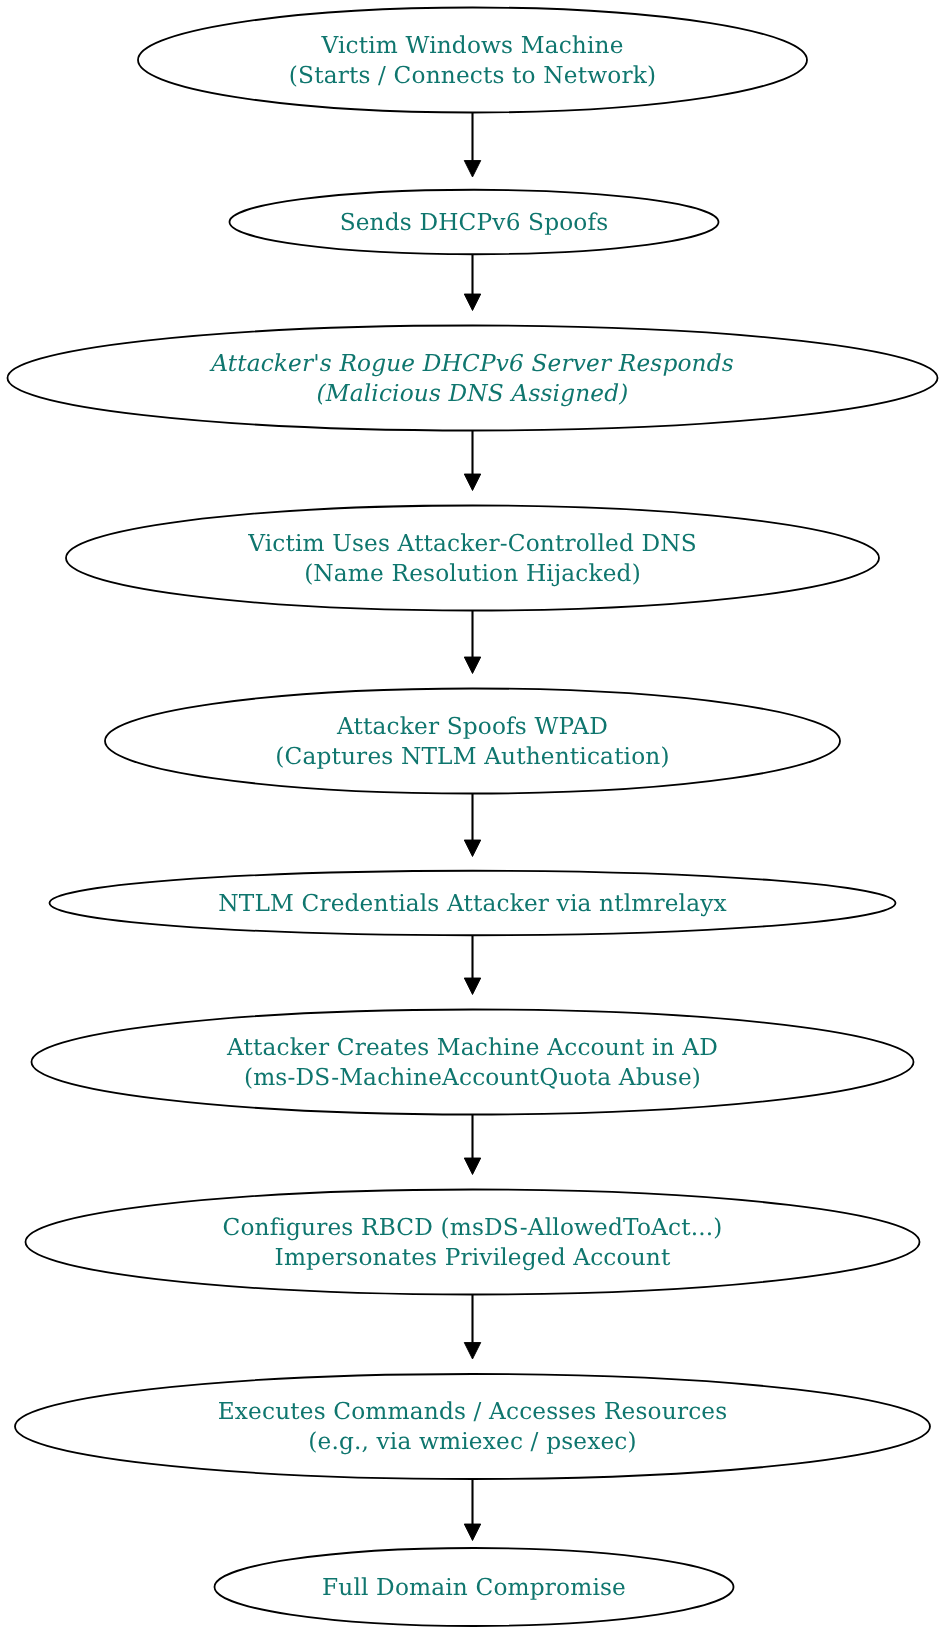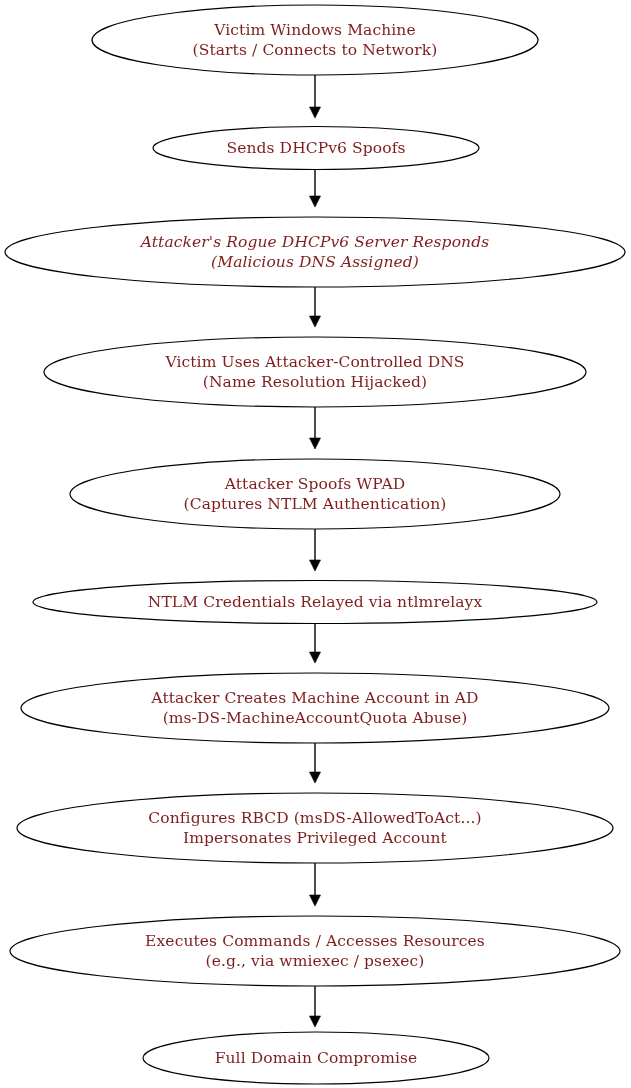--- a/index.html
+++ b/index.html
@@ -25,21 +25,21 @@
     width: 631px;
     height: 1088px;
   }
   .node {
     position: absolute;
     box-sizing: border-box;
     display: flex;
     align-items: center;
     justify-content: center;
     text-align: center;
-    color: #7f1d1d;
+    color: #0f766e;
     font-size: 15.5px;
     line-height: 1.30;
     letter-spacing: 0.1px;
     white-space: pre-line;
     background: transparent;
   }
   .node-label {
     display: block;
     width: 100%;
     padding: 0 6px;
@@ -108,21 +108,21 @@
   <div id="label-layer">
       <div class="node" style="left: 92px; top: 5px; width: 446px; height: 70px;"><span class="node-label">Victim Windows Machine
 (Starts / Connects to Network)</span></div>
       <div class="node" style="left: 153px; top: 126.5px; width: 326px; height: 43px;"><span class="node-label">Sends DHCPv6 Spoofs</span></div>
       <div class="node" style="left: 5px; top: 217px; width: 620px; height: 70px; font-style: italic;"><span class="node-label">Attacker's Rogue DHCPv6 Server Responds
 (Malicious DNS Assigned)</span></div>
       <div class="node" style="left: 44px; top: 337px; width: 542px; height: 70px;"><span class="node-label">Victim Uses Attacker-Controlled DNS
 (Name Resolution Hijacked)</span></div>
       <div class="node" style="left: 70px; top: 459px; width: 490px; height: 70px; justify-content: center;"><span class="node-label">Attacker Spoofs WPAD
 (Captures NTLM Authentication)</span></div>
-      <div class="node" style="left: 33px; top: 580.5px; width: 564px; height: 43px;"><span class="node-label">NTLM Credentials Relayed via ntlmrelayx</span></div>
+      <div class="node" style="left: 33px; top: 580.5px; width: 564px; height: 43px;"><span class="node-label">NTLM Credentials Attacker via ntlmrelayx</span></div>
       <div class="node" style="left: 21px; top: 673px; width: 588px; height: 70px;"><span class="node-label">Attacker Creates Machine Account in AD
 (ms-DS-MachineAccountQuota Abuse)</span></div>
       <div class="node" style="left: 17px; top: 793px; width: 596px; height: 70px;"><span class="node-label">Configures RBCD (msDS-AllowedToAct...)
 Impersonates Privileged Account</span></div>
       <div class="node" style="left: 10px; top: 916px; width: 610px; height: 70px;"><span class="node-label">Executes Commands / Accesses Resources
 (e.g., via wmiexec / psexec)</span></div>
       <div class="node" style="left: 143px; top: 1032px; width: 346px; height: 52px;"><span class="node-label">Full Domain Compromise</span></div>
     </div>
 
 </div>

